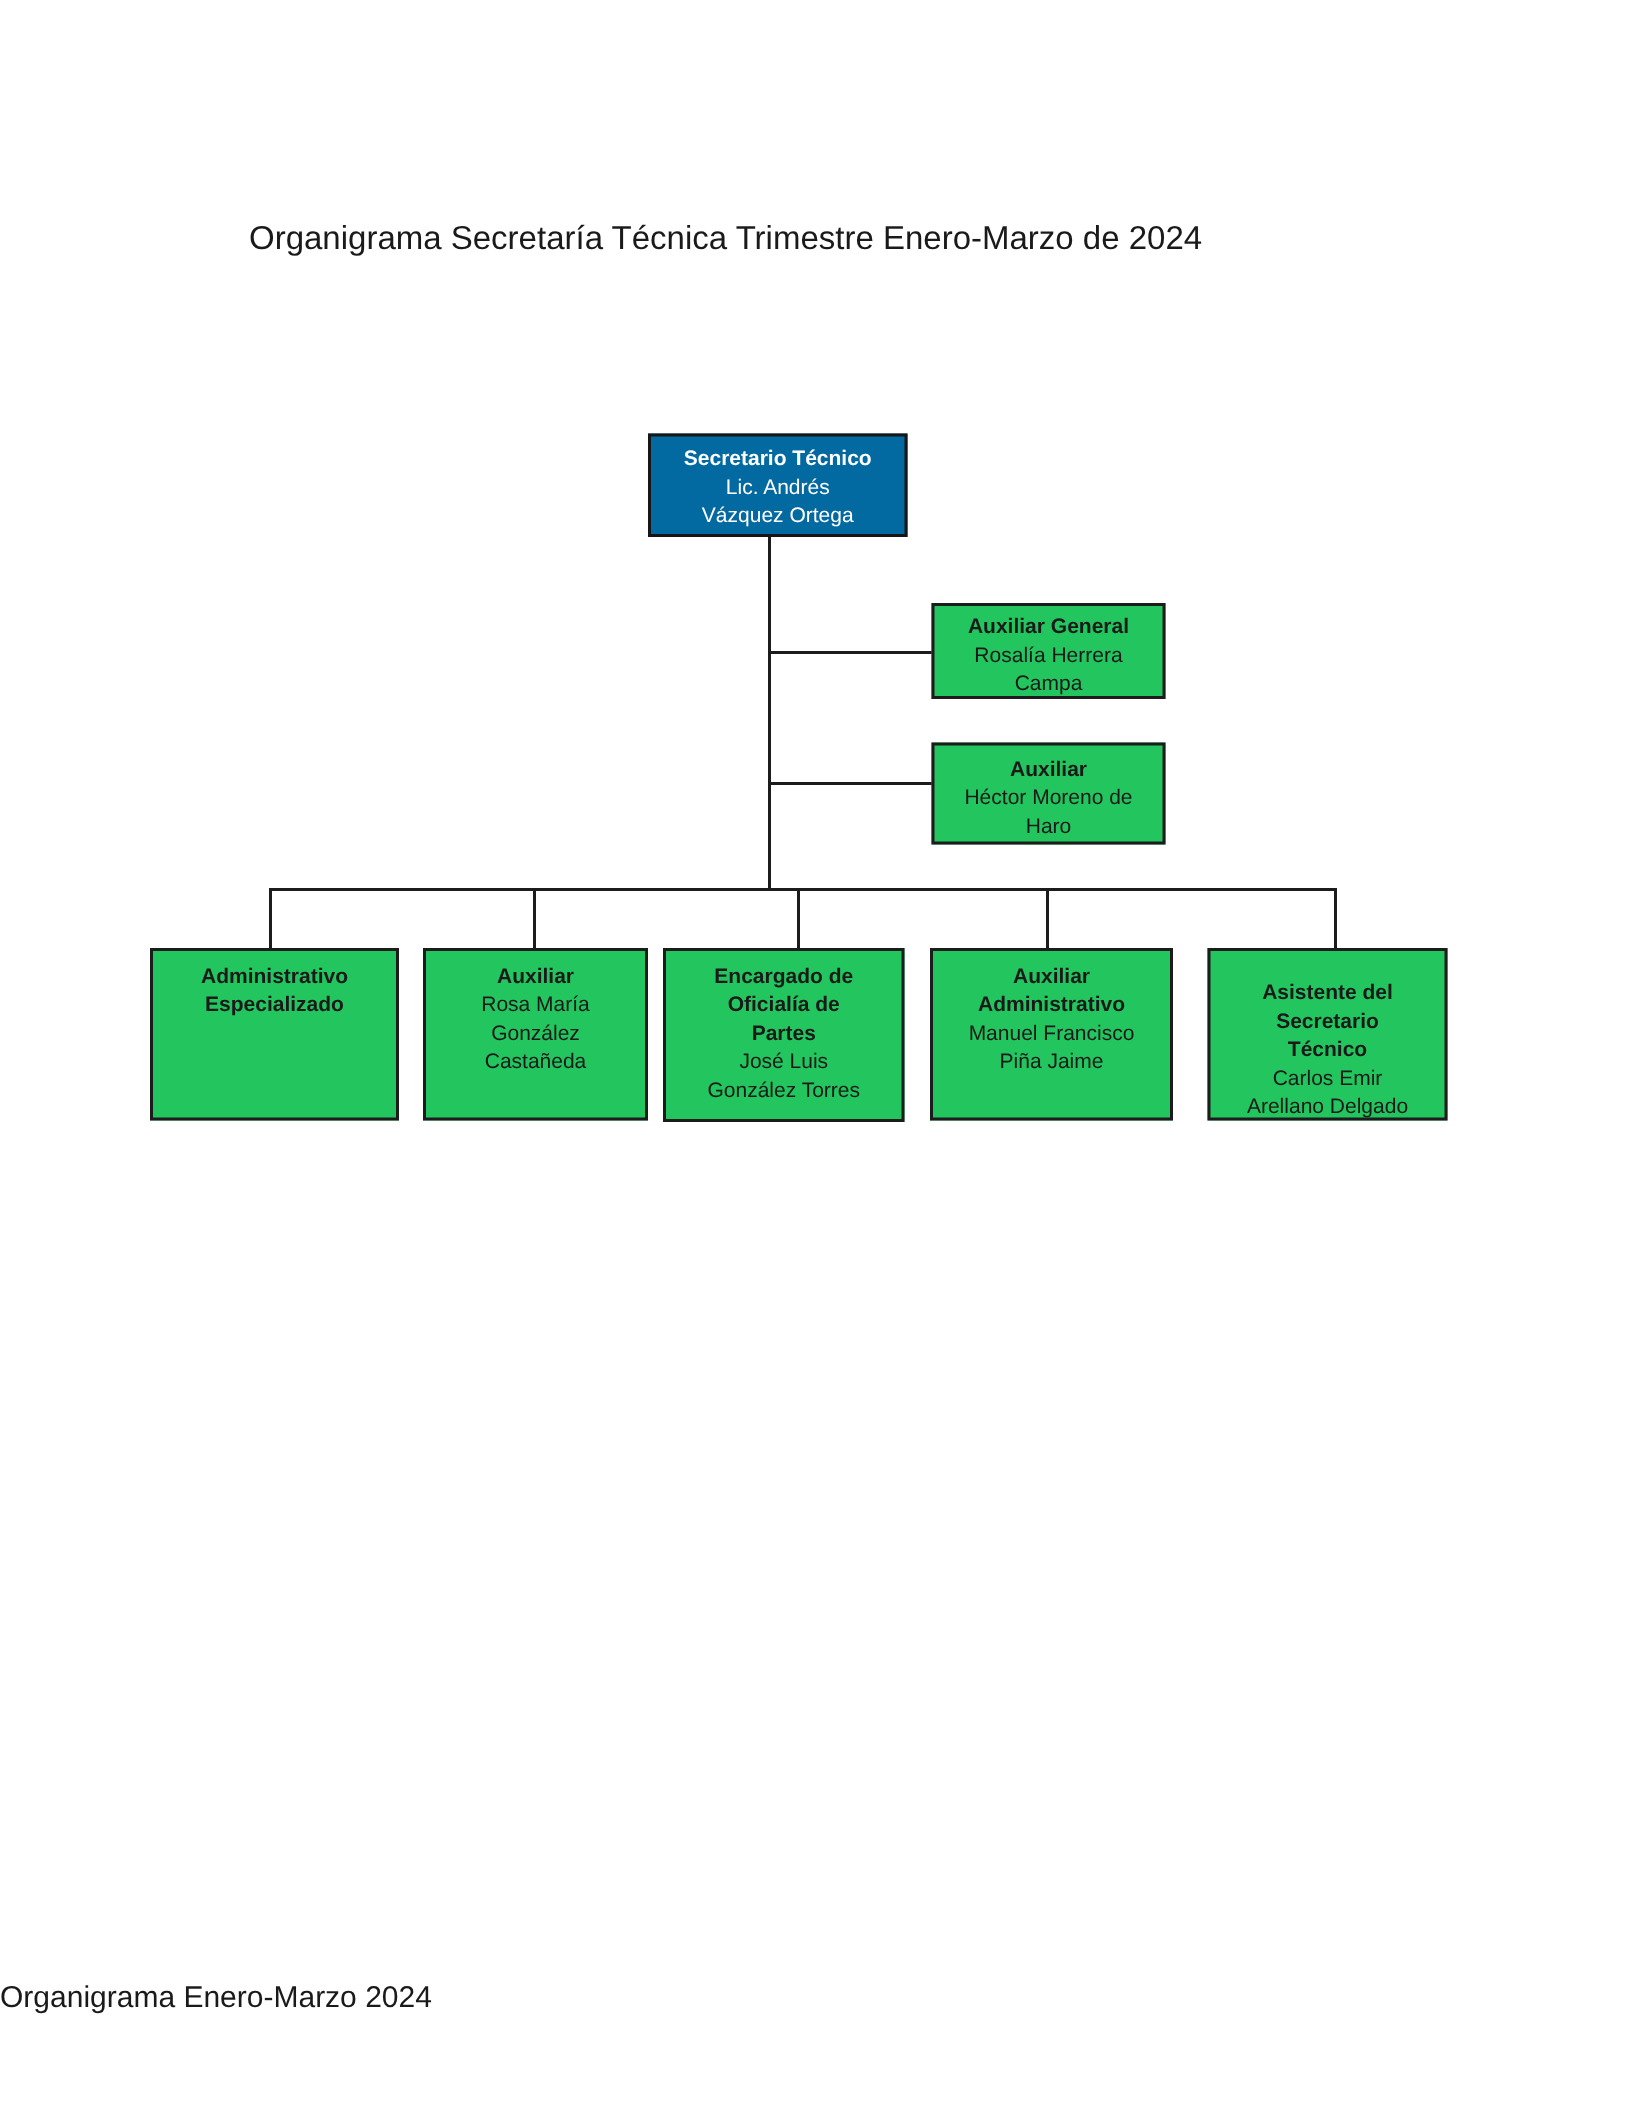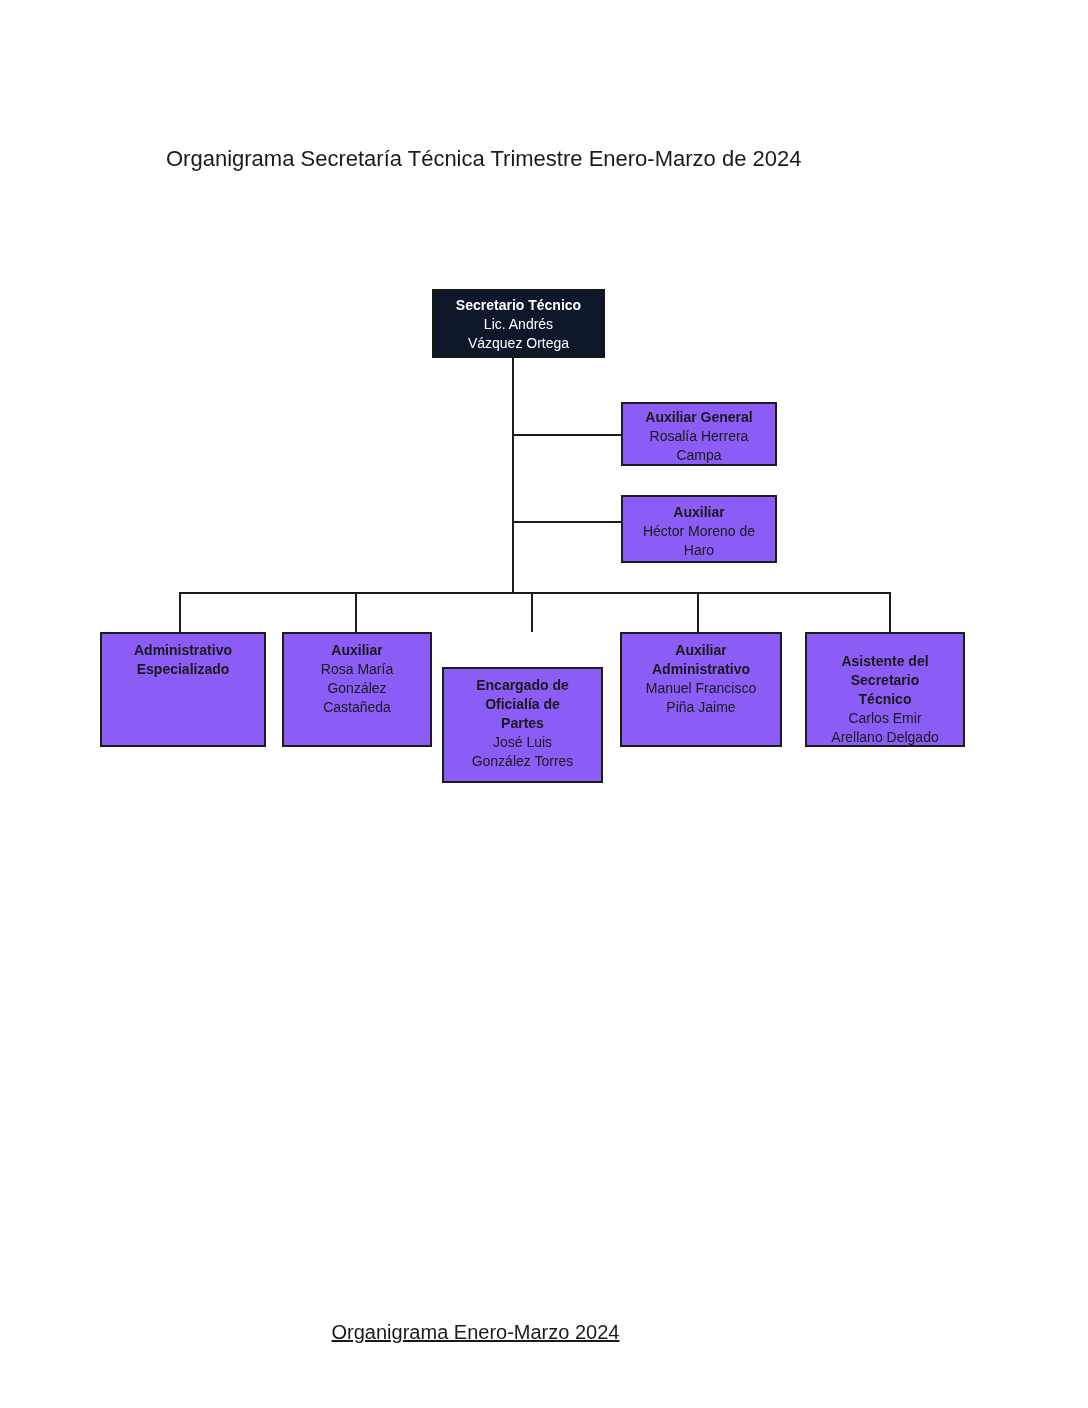--- a/index.html
+++ b/index.html
@@ -31,73 +31,72 @@
     left: 0;
     top: 0;
   }
   .connectors line {
     stroke: #1c1c1c;
     stroke-width: 2;
   }
   .node {
     position: absolute;
     box-sizing: border-box;
-    background: #8b5cf6;
+    background: #22c55e;
     border: 2px solid #1c1c1c;
     text-align: center;
     font-size: 14px;
     line-height: 19px;
     color: #1a1a1a;
   }
   .node .node-title {
     font-weight: bold;
     white-space: pre-line;
   }
   .node .node-person {
     font-weight: normal;
     white-space: pre-line;
   }
   .node-root {
     left: 432px;
     top: 289px;
     width: 173px;
     height: 69px;
-    background: #0f172a;
+    background: #0369a1;
     border-color: #161616;
     color: #ffffff;
     padding-top: 5px;
   }
   .node-aux-general {
     left: 621px;
     top: 402px;
     width: 156px;
     height: 64px;
     padding-top: 4px;
   }
   .node-auxiliar {
     left: 621px;
     top: 495px;
     width: 156px;
     height: 68px;
     padding-top: 6px;
   }
   .node-b1 { left: 100px; top: 632px; width: 166px; height: 115px; padding-top: 7px; }
   .node-b2 { left: 282px; top: 632px; width: 150px; height: 115px; padding-top: 7px; }
-  .node-b3 { left: 442px; top: 632px; width: 161px; height: 116px; padding-top: 7px; margin-top: 35px; }
+  .node-b3 { left: 442px; top: 632px; width: 161px; height: 116px; padding-top: 7px; }
   .node-b4 { left: 620px; top: 632px; width: 162px; height: 115px; padding-top: 7px; }
   .node-b5 { left: 805px; top: 632px; width: 160px; height: 115px; padding-top: 18px; }
   .footer {
     position: absolute;
     left: 0;
     top: 1321px;
     width: 951px;
-    text-align: center;
+    text-align: left;
     font-size: 20px;
     color: #1a1a1a;
-    text-decoration: underline;
   }
 </style>
 </head>
 <body>
 
 <div class="page">
 
   <h1 class="title">Organigrama Secretaría Técnica Trimestre Enero-Marzo de 2024</h1>
 
   <svg class="connectors" width="1088" height="1408" viewBox="0 0 1088 1408" shape-rendering="crispEdges">

